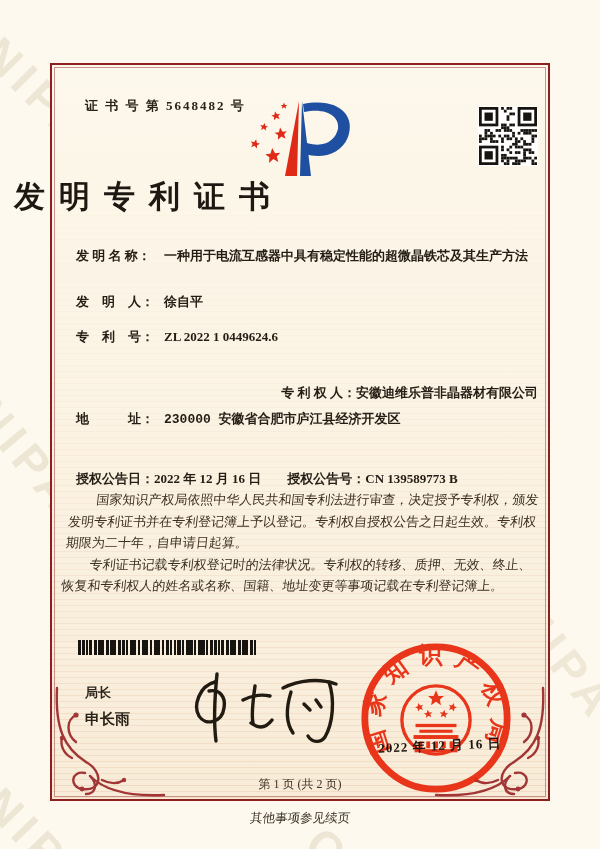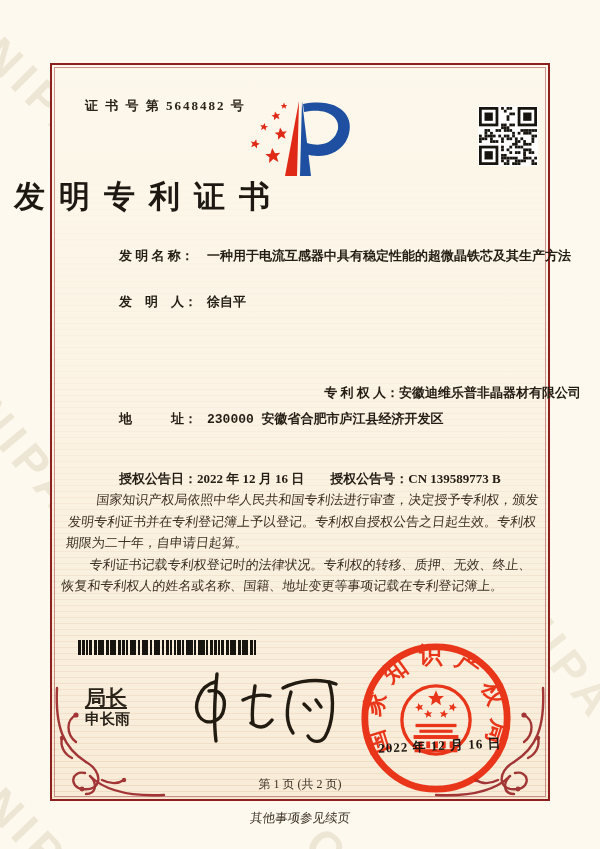--- a/index.html
+++ b/index.html
@@ -27,35 +27,35 @@
   .flourish.br{left:428px;top:680px;}
   .flourish.bl{left:52px;top:680px;transform:scaleX(-1);}
   
   .cert-no{position:absolute;left:76px;top:97px;font-size:13px;font-weight:600;letter-spacing:2px;margin-left:9px;}
   .logo{position:absolute;left:243px;top:96px;}
   .qr{position:absolute;left:478px;top:106px;width:58px;height:58px;background:#fff;padding:1px;}
   .doc-title{position:absolute;left:0;right:0;top:176px;text-align:left;font-size:31px;
              font-weight:bold;letter-spacing:14px;text-indent:14px;color:#1d1812;}
   
   .field-row{position:absolute;left:76px;width:462px;font-size:13px;font-weight:600;
-             white-space:nowrap;color:#241d14;margin-left:43px;}
+             white-space:nowrap;color:#241d14;}
   .field-row .lab{display:inline-block;min-width:88px;}
   .r0{top:247px;}.r1{top:293px;}.r2{top:328px;}.r3{top:363px;}.r4{top:384px;text-align:right;}.r5{top:410px;font-family:Liberation Mono, monospace;}.r6{top:470px;}
   .r6 .pair2{margin-left:26px;}
   
   .body-text{position:absolute;left:66px;top:489px;width:474px;font-size:13px;line-height:21.5px;
              color:#3a2f22;transform:skewX(-6deg);}
   .body-text p{margin:0;text-indent:2em;}
   
   .barcode{position:absolute;left:78px;top:640px;width:178px;height:15px;
            background-image:
              repeating-linear-gradient(90deg,#17130e 0 2px,rgba(0,0,0,0) 2px 4px),
              repeating-linear-gradient(90deg,#17130e 0 1px,rgba(0,0,0,0) 1px 6px),
              repeating-linear-gradient(90deg,#17130e 0 3px,rgba(0,0,0,0) 3px 11px);}
-  .officer-title{position:absolute;left:85px;top:684px;font-size:21px;font-weight:600;text-decoration:underline;}
+  .officer-title{position:absolute;left:85px;top:684px;font-size:13px;font-weight:600;}
   .officer-name{position:absolute;left:85px;top:710px;font-size:15px;font-weight:600;}
   .signature{position:absolute;left:185px;top:670px;}
   .seal{position:absolute;left:358px;top:640px;}
   .seal-date{position:absolute;left:366px;top:737px;width:148px;text-align:center;font-size:13px;
              font-weight:600;color:#1a1510;letter-spacing:1px;transform:rotate(-2.5deg);}
   .page-num{position:absolute;left:0;right:0;top:776px;text-align:center;font-size:12px;color:#3a2f22;}
   .cont-note{position:absolute;left:0;right:0;top:810px;text-align:center;font-size:12.5px;
              color:#3a2f22;transform:skewX(-6deg);}
 </style>
 </head>
@@ -261,20 +261,23 @@
   </svg>
 
   <div class="doc-title">发明专利证书</div>
 
   <div class="field-row r0">
     <span class="lab">发 明 名 称：</span><span>一种用于电流互感器中具有稳定性能的超微晶铁芯及其生产方法</span>
   </div>
   <div class="field-row r1">
     <span class="lab">发　明　人：</span><span>徐自平</span>
   </div>
+  <div class="field-row r2">
+    <span class="lab">专　利　号：</span><span>ZL 2022 1 0449624.6</span>
+  </div>
   <div class="field-row r4">
     <span class="lab">专 利 权 人：</span><span>安徽迪维乐普非晶器材有限公司</span>
   </div>
   <div class="field-row r5">
     <span class="lab">地　　　址：</span><span>230000 安徽省合肥市庐江县经济开发区</span>
   </div>
   <div class="field-row r6">
     <span>授权公告日：</span><span>2022 年 12 月 16 日</span><span class="pair2">授权公告号：</span><span>CN 139589773 B</span>
   </div>
 

